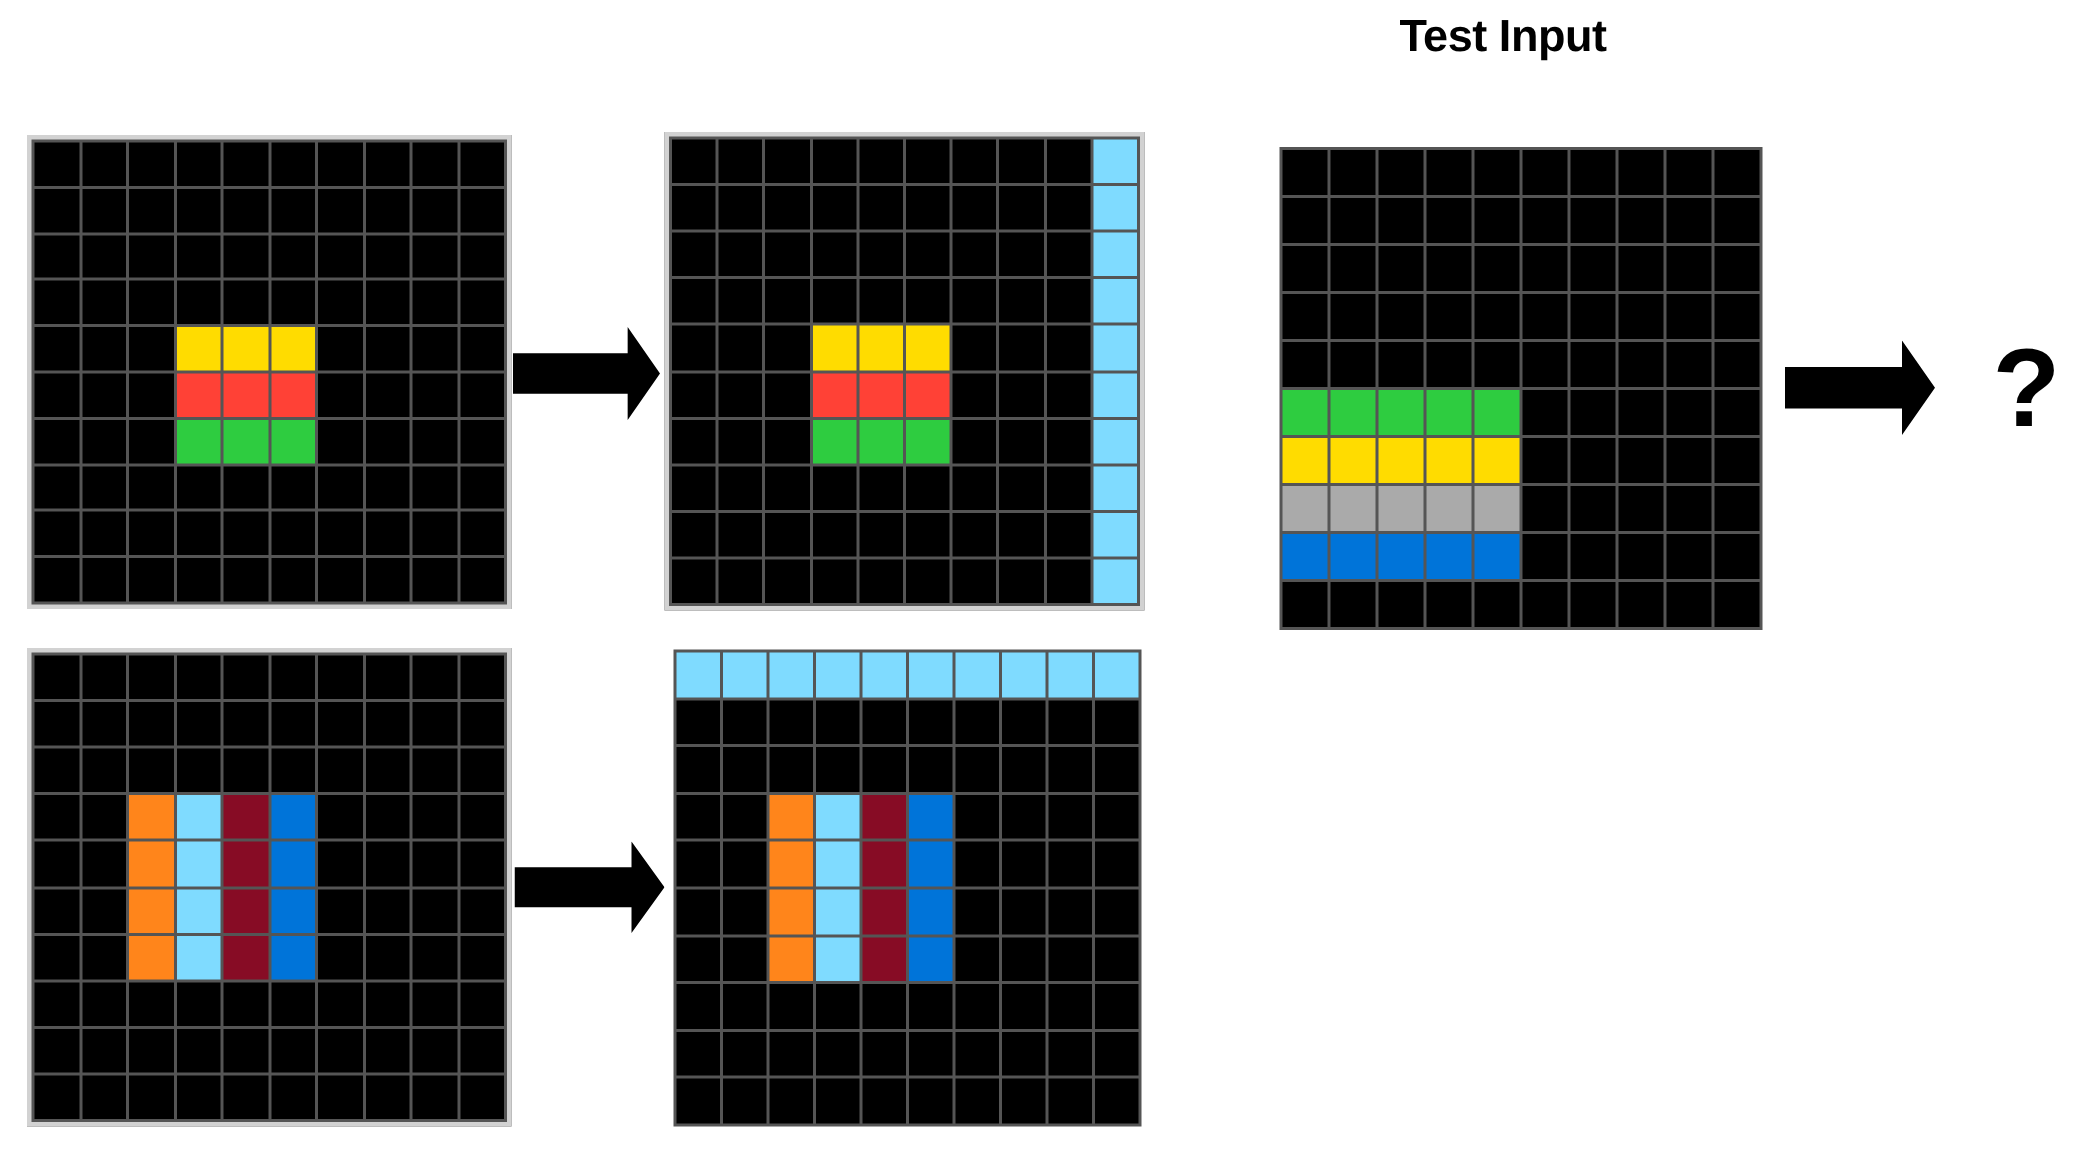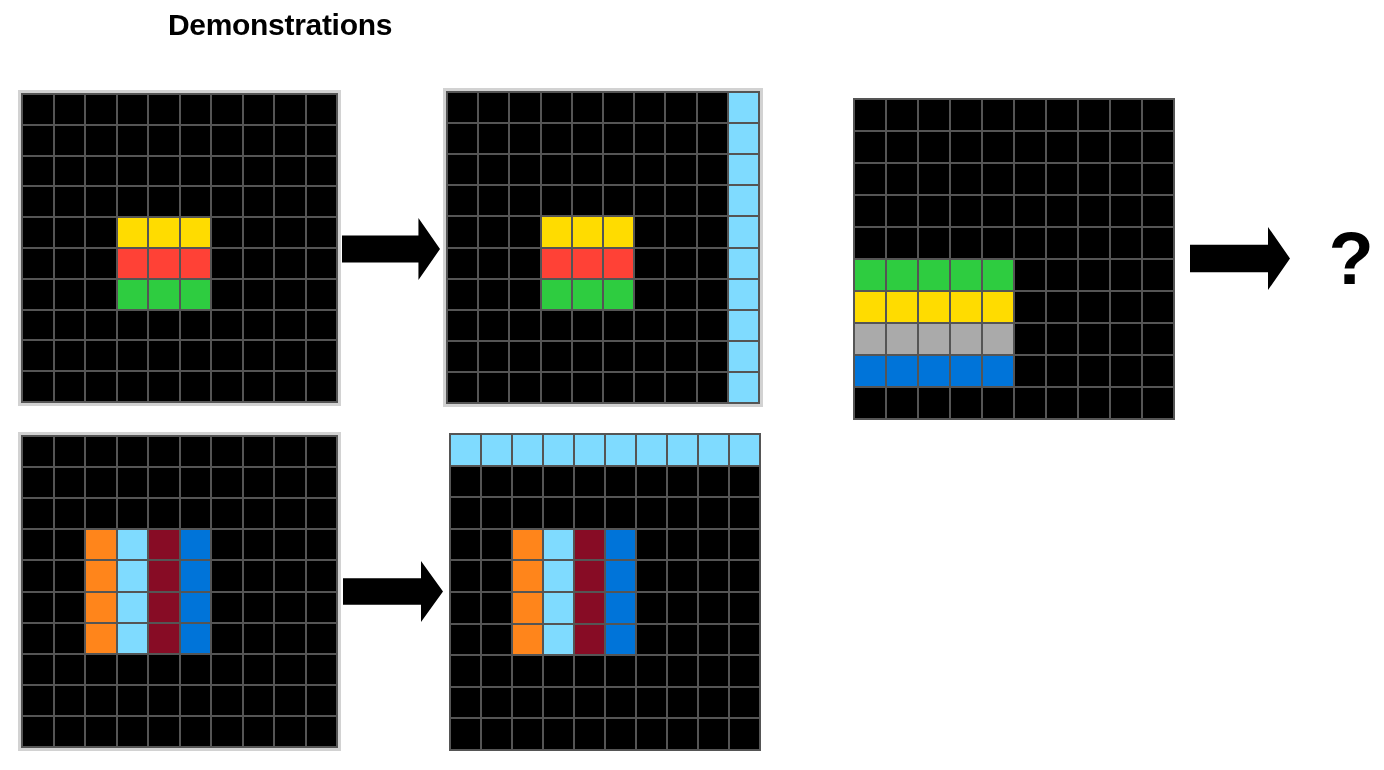--- a/index.html
+++ b/index.html
@@ -47,22 +47,22 @@
     color: #000000;
     text-align: center;
     line-height: 1;
   }
 </style>
 </head>
 <body>
 
 <div class="page" style="background: rgb(255, 255, 255);">
 
-  <div class="title" style="left:130px; top:8px; width:300px;">Demonstrations</div>
-
+
+  <div class="title" style="left:852px; top:8px; width:300px;">Test Input</div>
 
   <div class="grid framed" style="left: 18px; top: 90px; width: 323px; height: 316px; background: rgb(85, 85, 85); border-color: rgb(210, 210, 210); grid-template-columns: repeat(10, 1fr); grid-template-rows: repeat(10, 1fr);">
       <div class="cell" style="background: rgb(0, 0, 0);"></div>
       <div class="cell" style="background: rgb(0, 0, 0);"></div>
       <div class="cell" style="background: rgb(0, 0, 0);"></div>
       <div class="cell" style="background: rgb(0, 0, 0);"></div>
       <div class="cell" style="background: rgb(0, 0, 0);"></div>
       <div class="cell" style="background: rgb(0, 0, 0);"></div>
       <div class="cell" style="background: rgb(0, 0, 0);"></div>
       <div class="cell" style="background: rgb(0, 0, 0);"></div>

